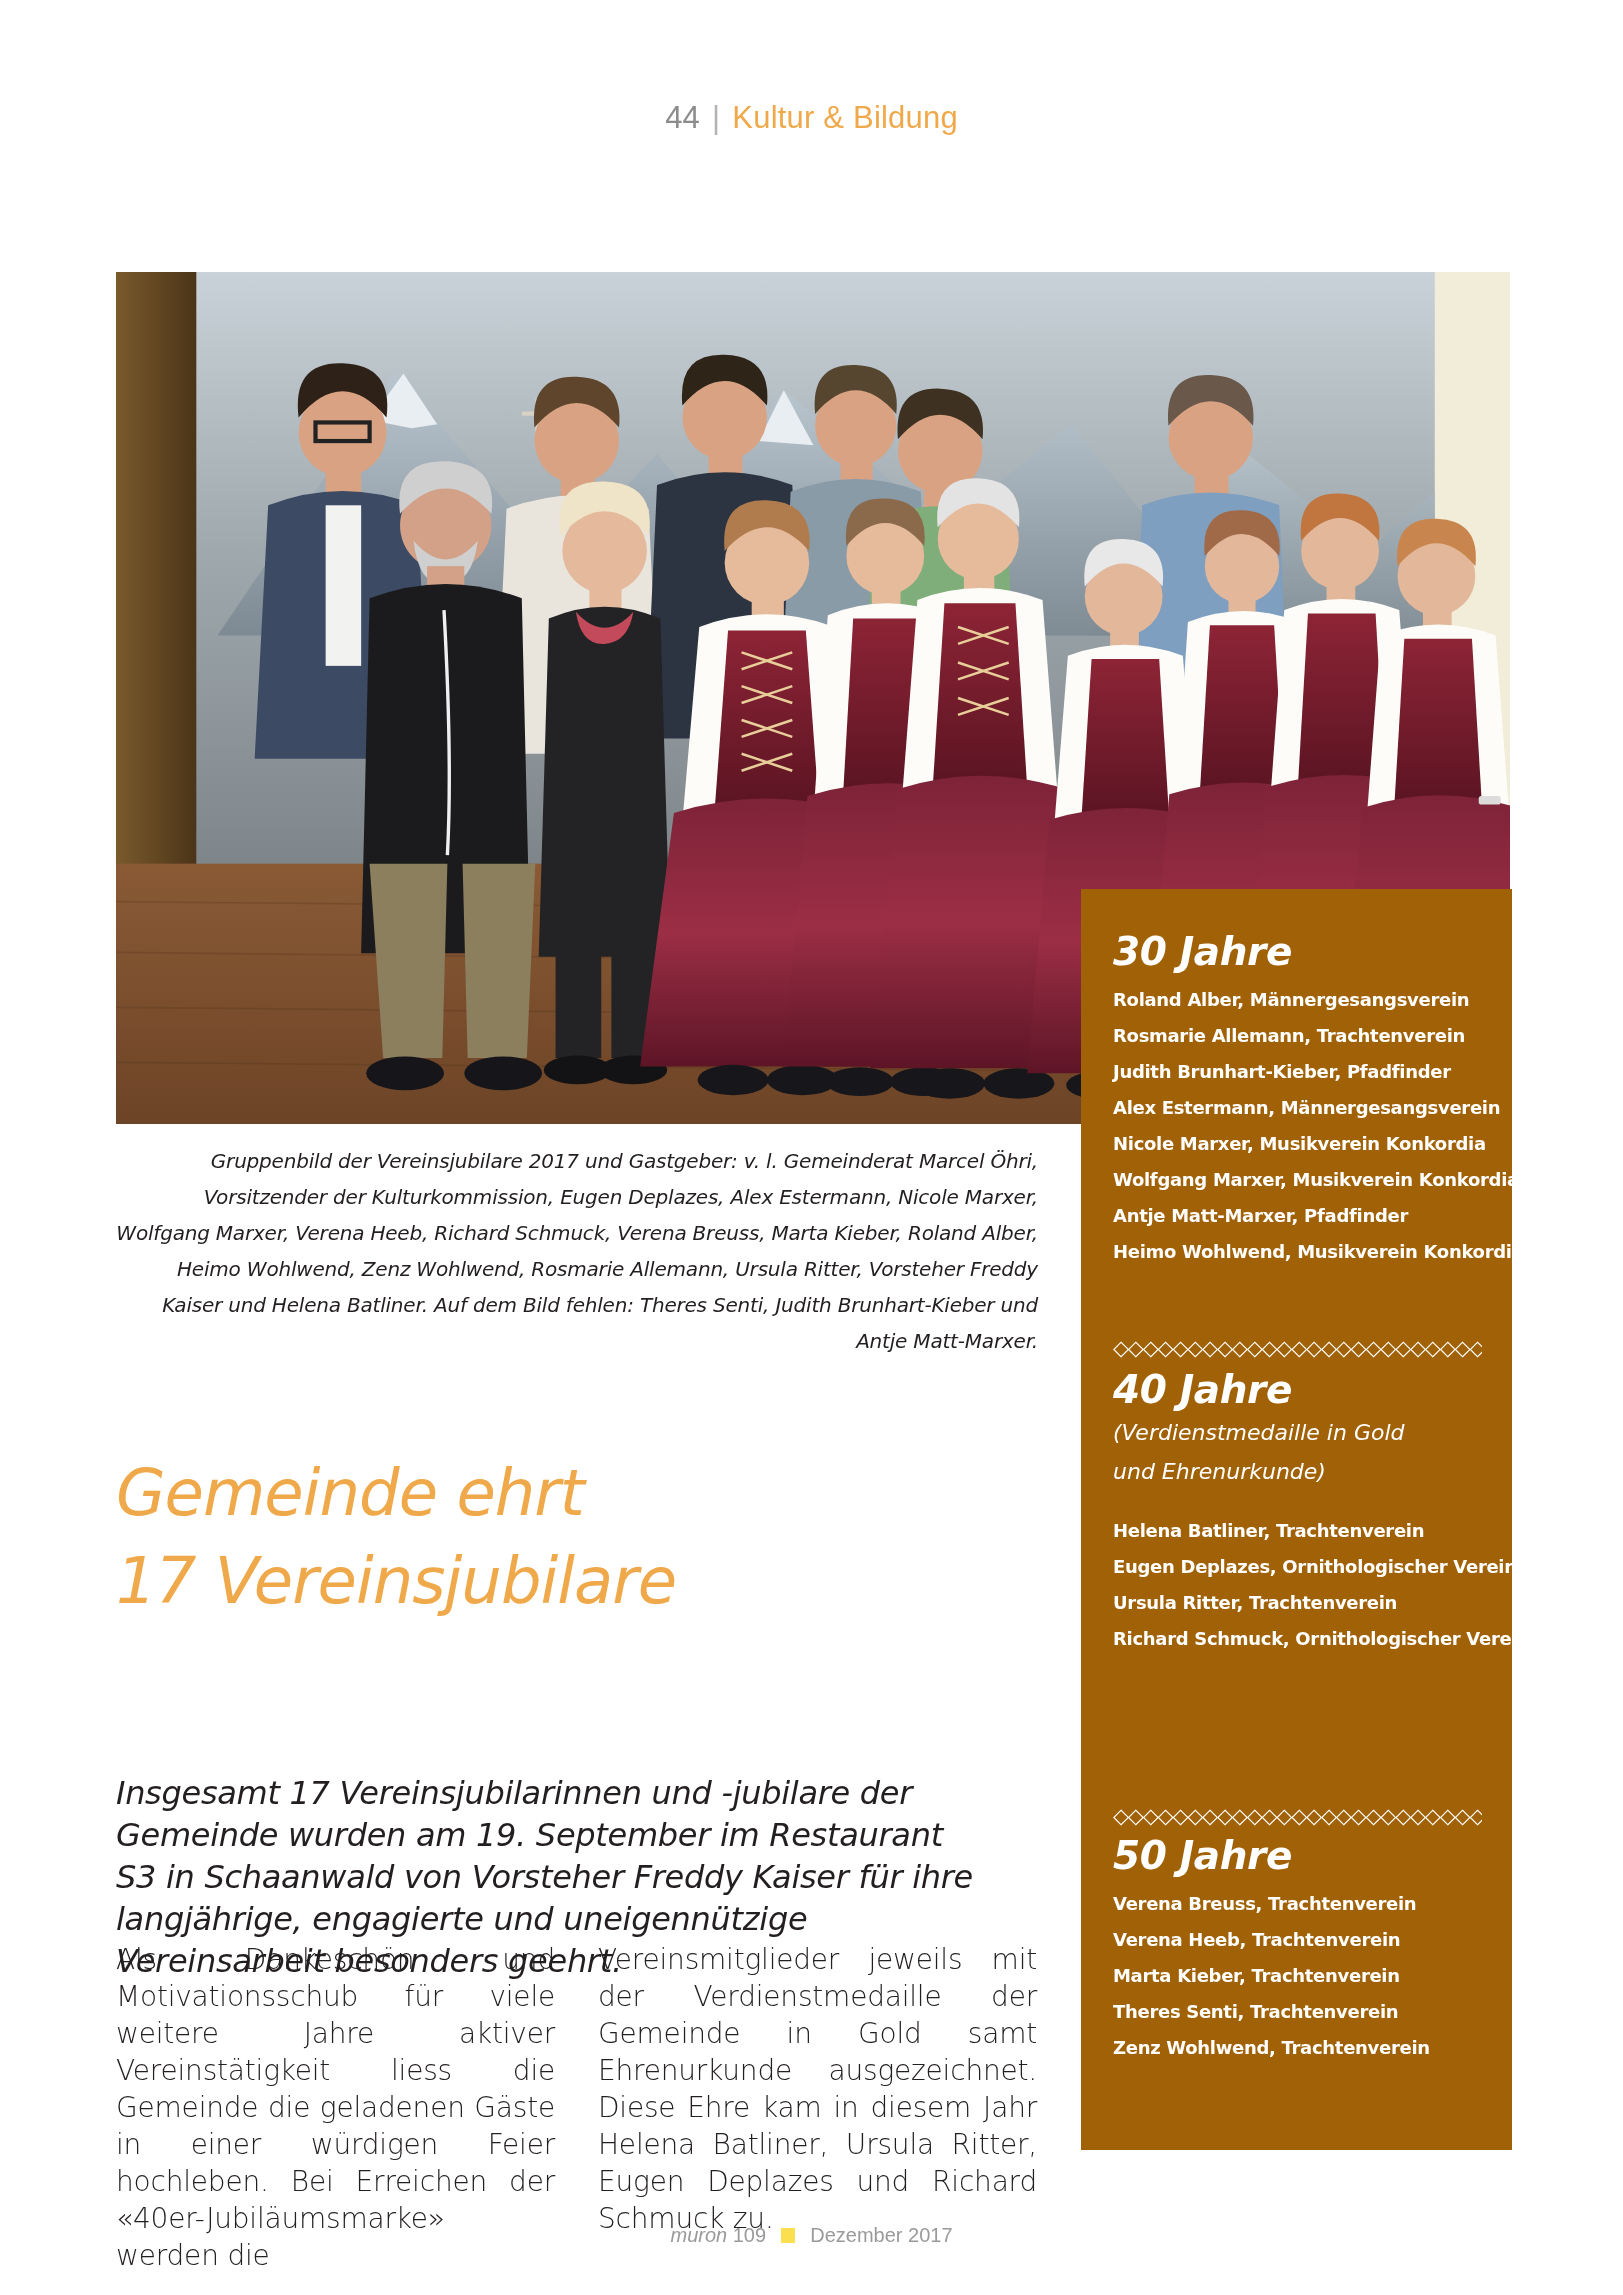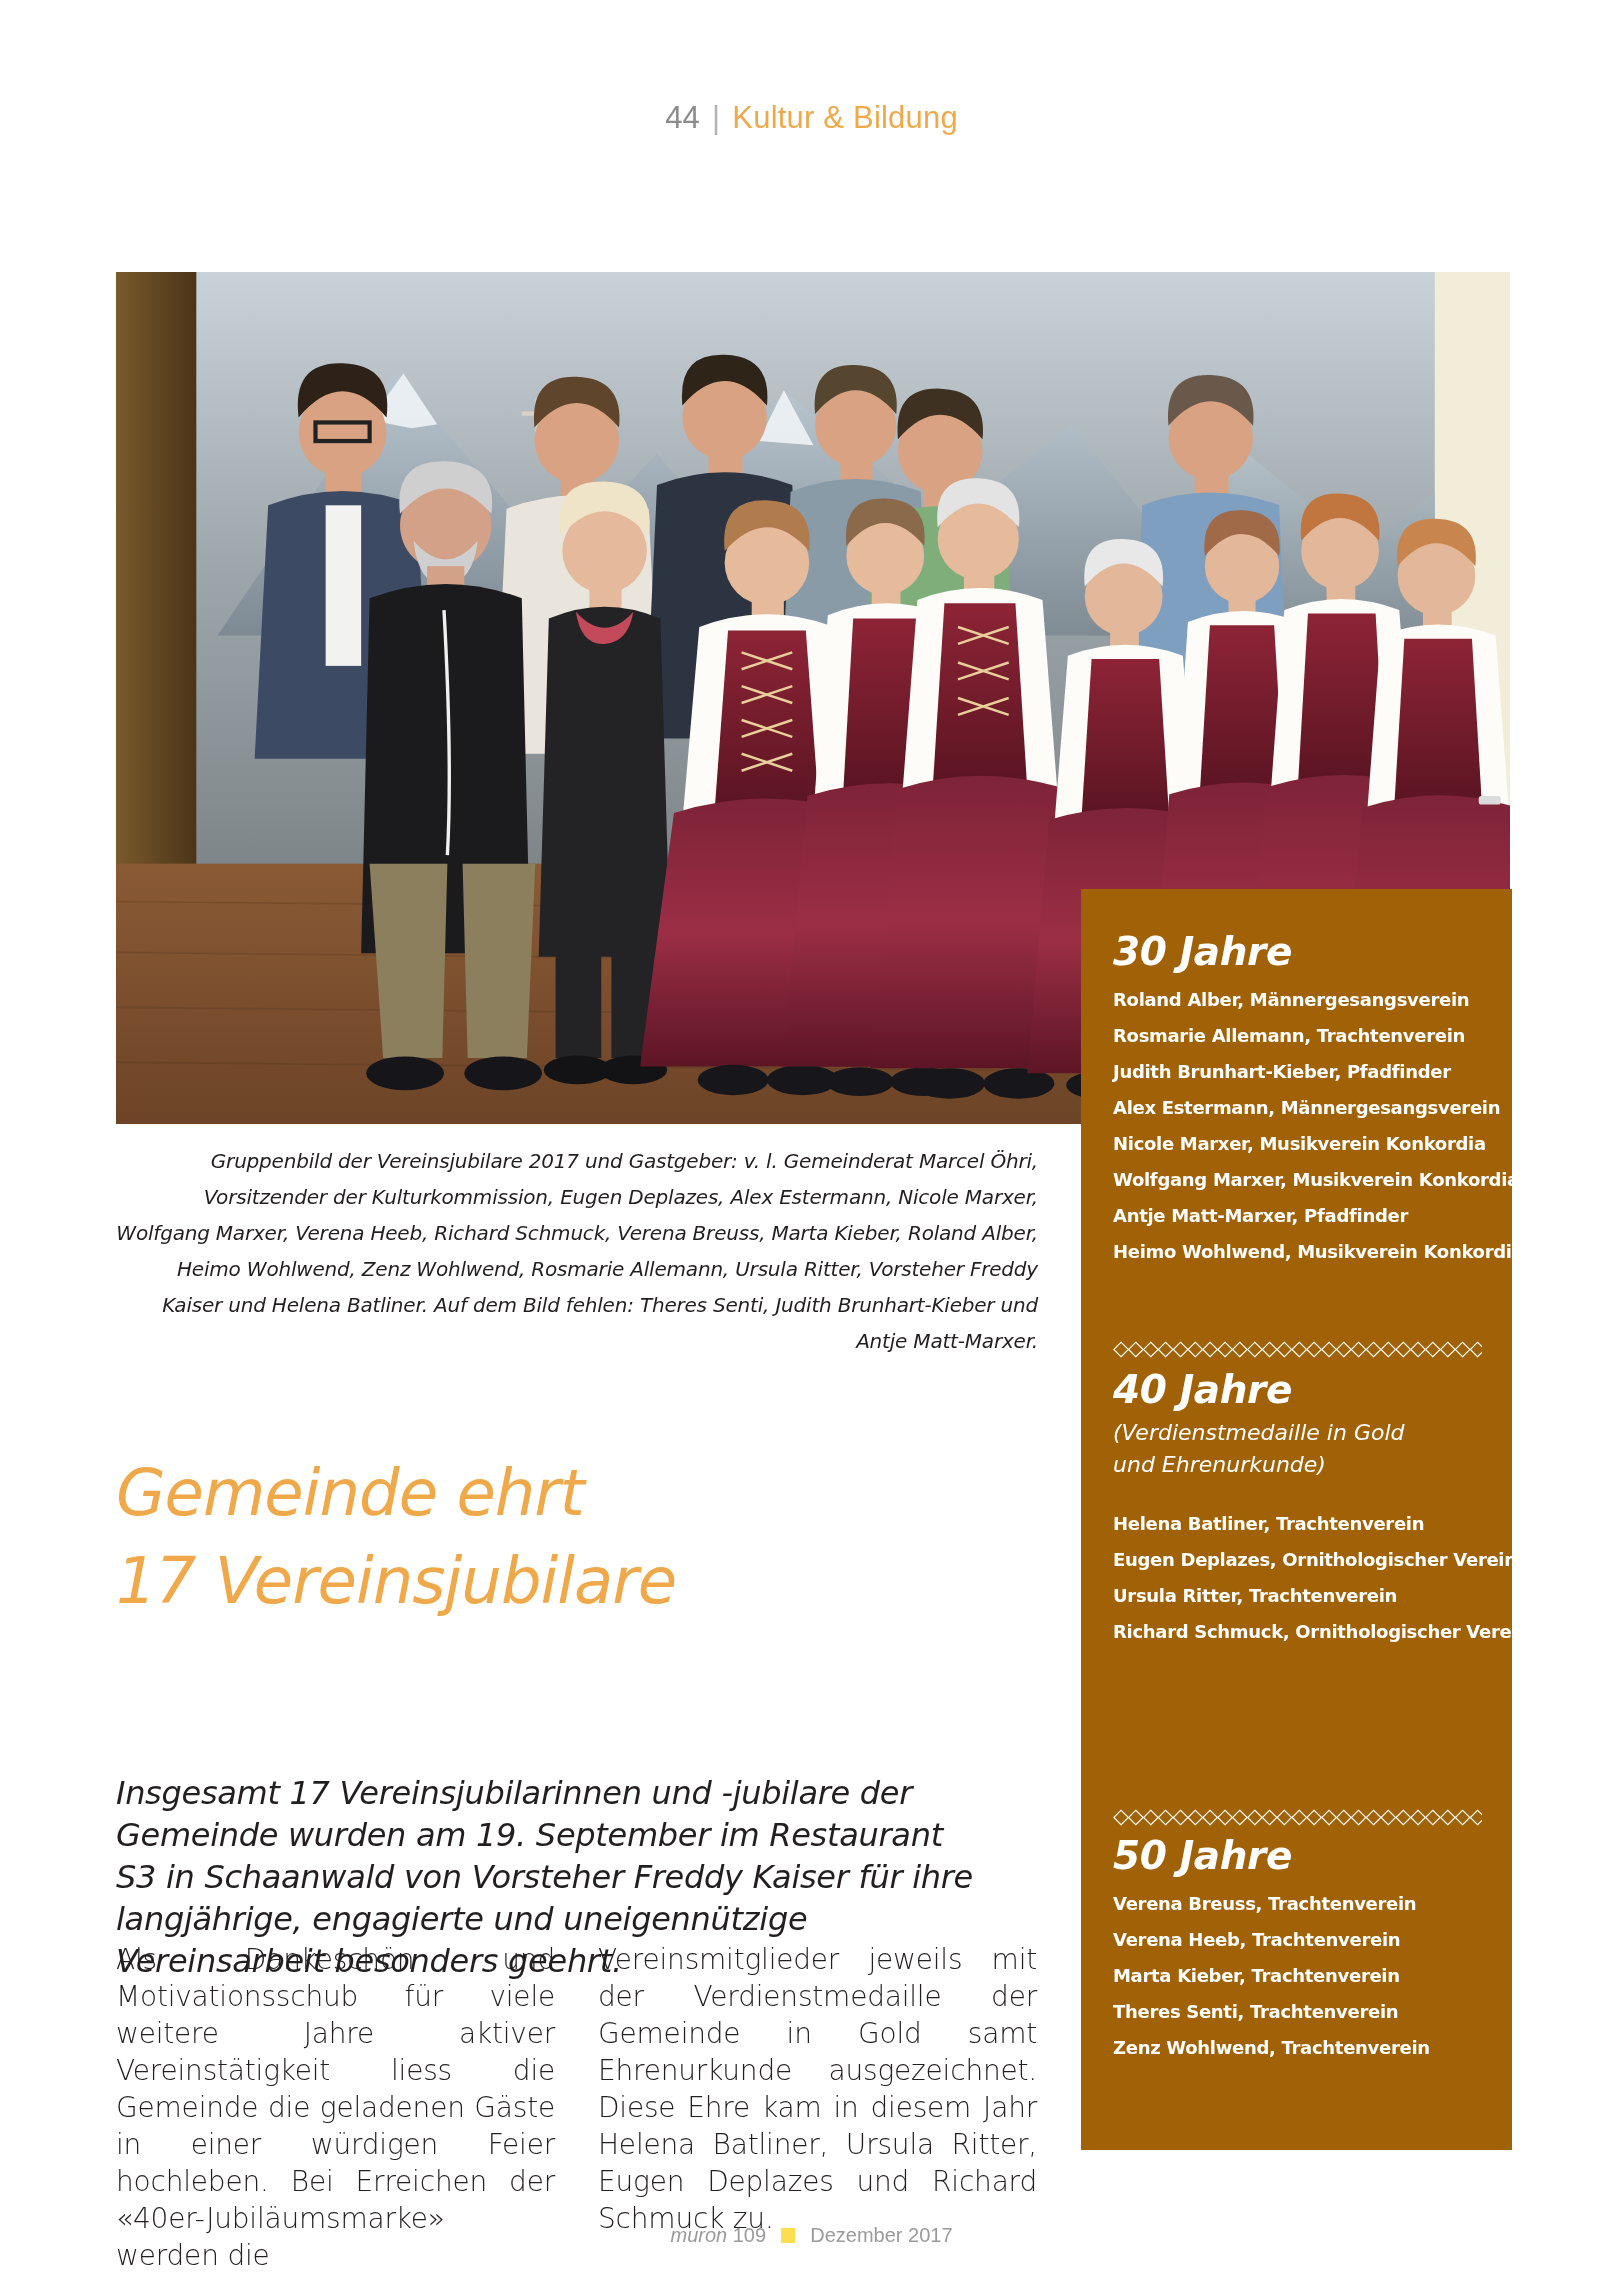--- a/index.html
+++ b/index.html
@@ -403,21 +403,21 @@
       <li>Antje Matt-Marxer, Pfadfinder</li>
       <li>Heimo Wohlwend, Musikverein Konkordia</li>
     </ul>
   </div>
 
   <div class="sec-div1 divider">◇◇◇◇◇◇◇◇◇◇◇◇◇◇◇◇◇◇◇◇◇◇◇◇◇◇◇◇◇◇</div>
 
   <div class="sec-40">
     <div class="panel-heading">40 Jahre</div>
     <div class="panel-sub">(Verdienstmedaille in Gold</div>
-    <div class="panel-sub" style="margin-top:0">und Ehrenurkunde)</div>
+    <div class="panel-sub" style="margin-top:7px">und Ehrenurkunde)</div>
     <ul class="panel-list tight">
       <li>Helena Batliner, Trachtenverein</li>
       <li>Eugen Deplazes, Ornithologischer Verein</li>
       <li>Ursula Ritter, Trachtenverein</li>
       <li>Richard Schmuck, Ornithologischer Verein</li>
     </ul>
   </div>
 
   <div class="sec-div2 divider">◇◇◇◇◇◇◇◇◇◇◇◇◇◇◇◇◇◇◇◇◇◇◇◇◇◇◇◇◇◇</div>
 

